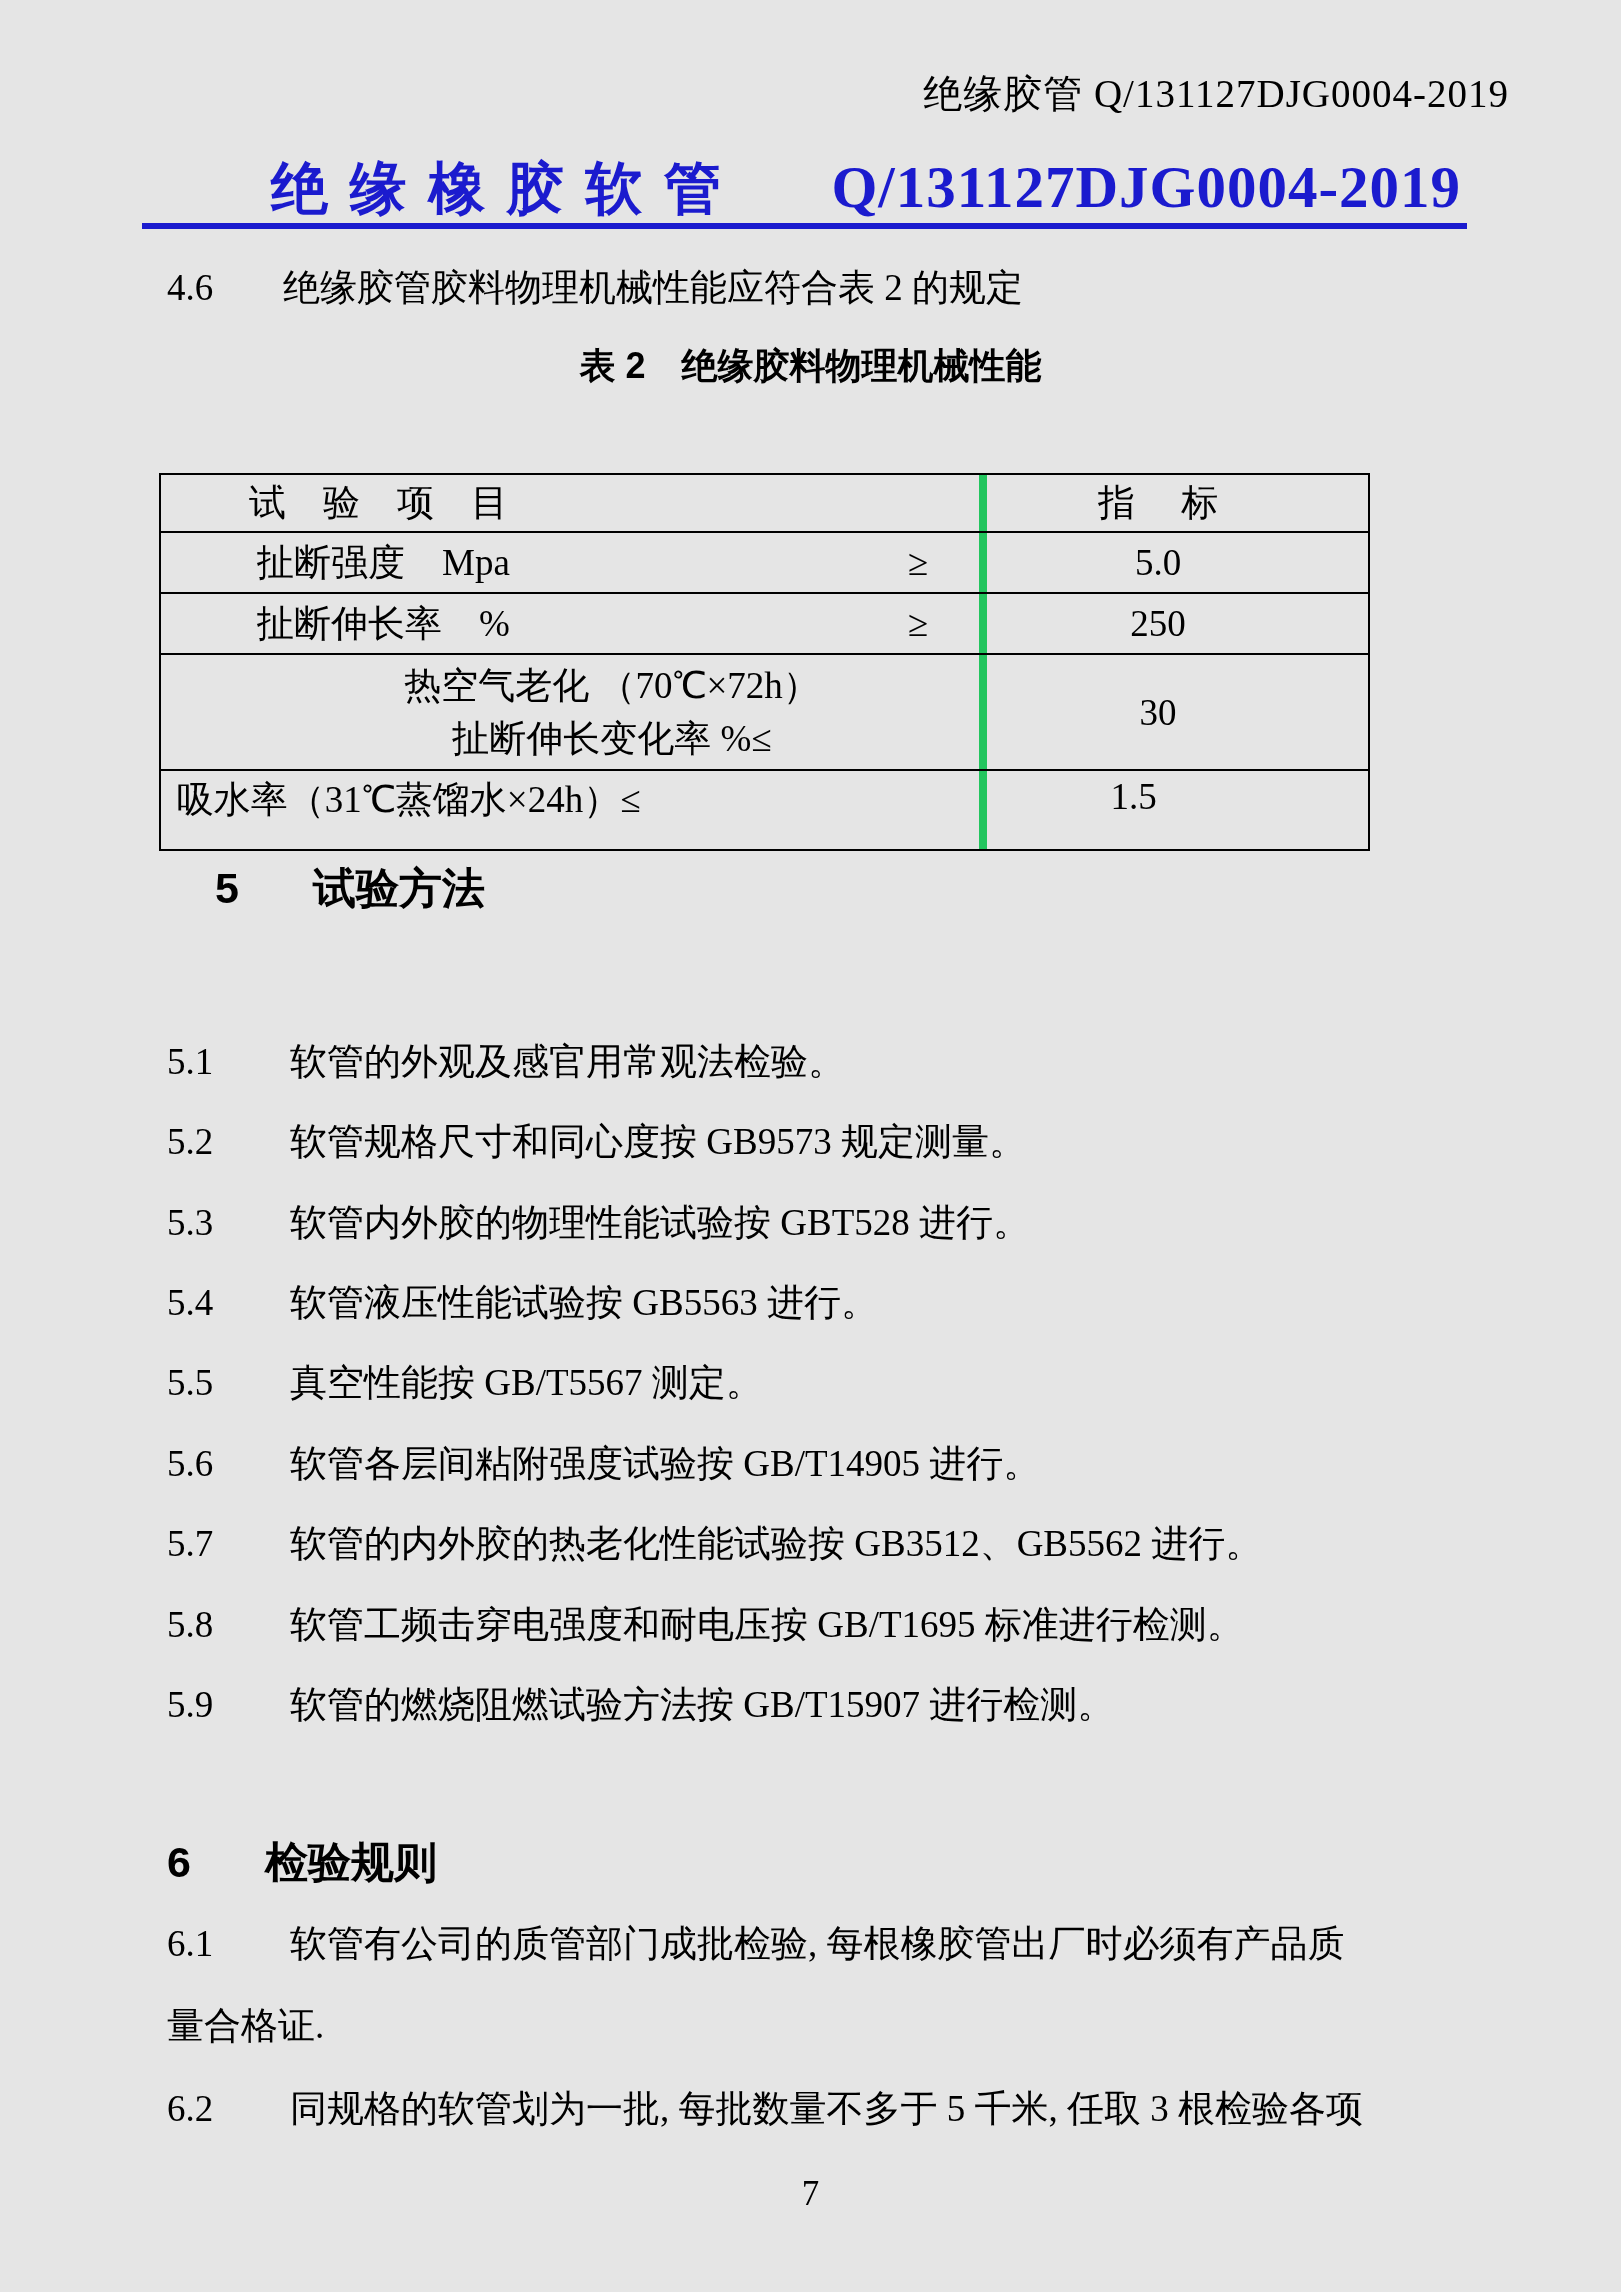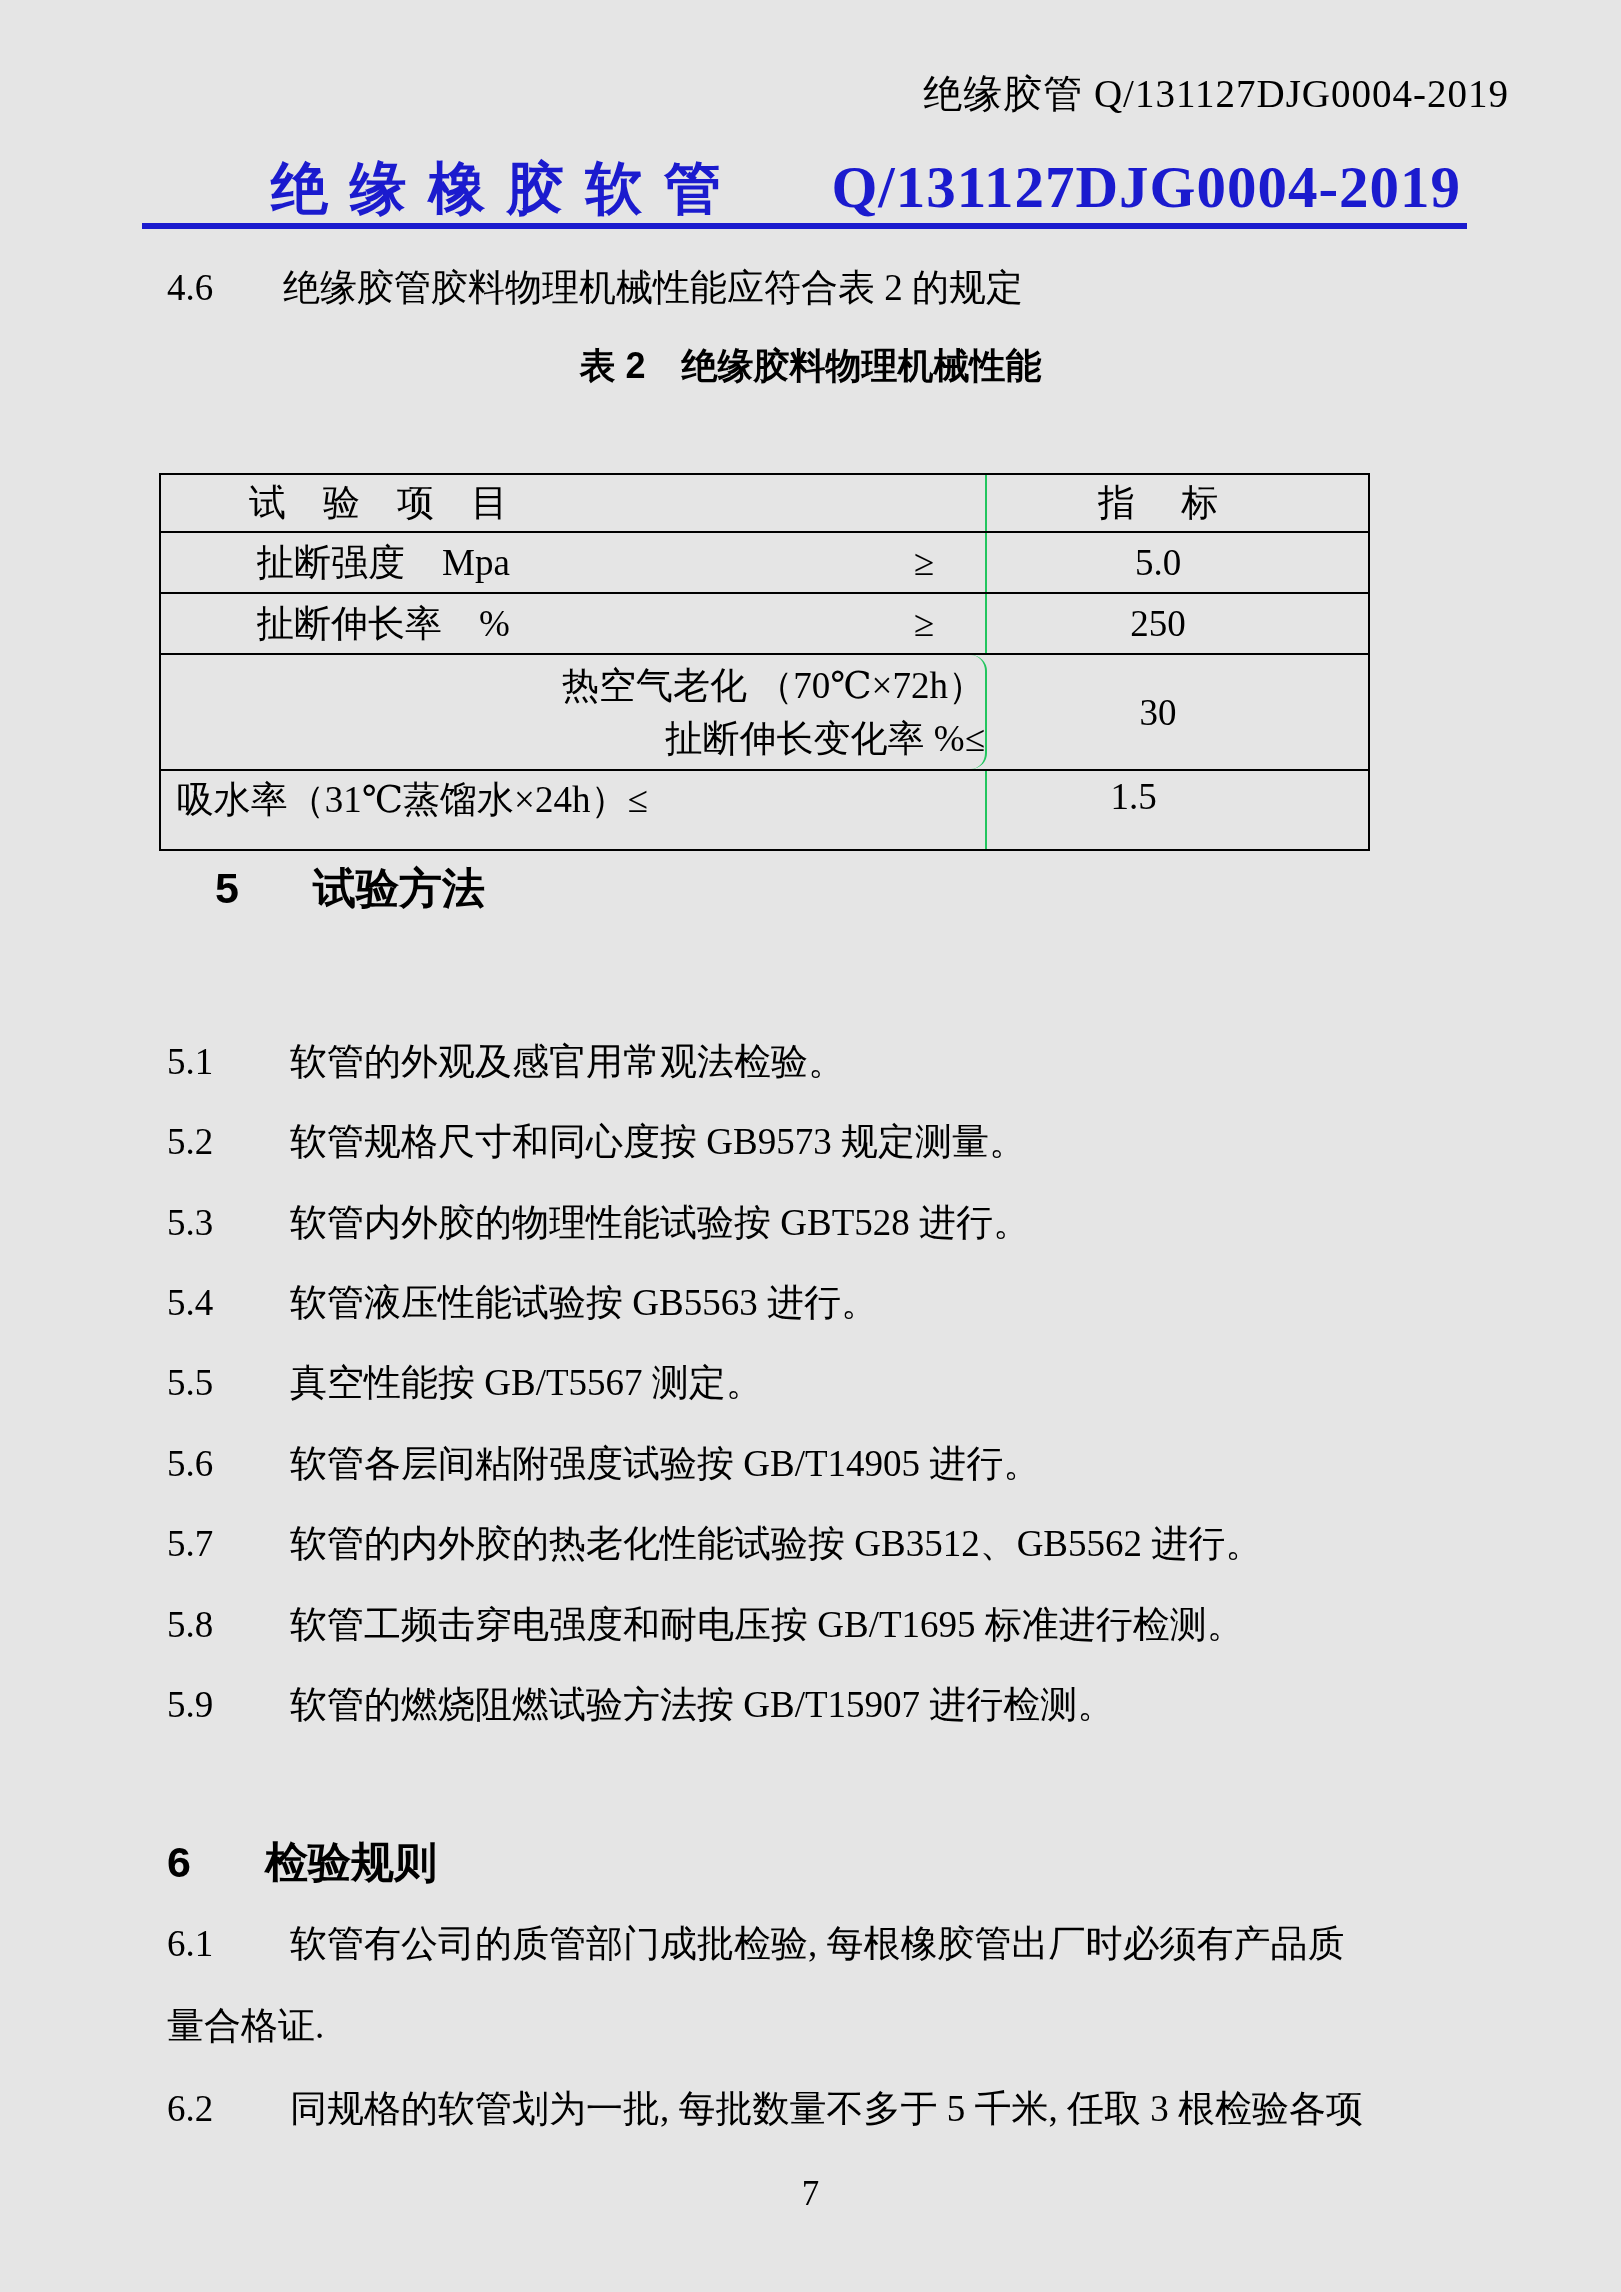--- a/index.html
+++ b/index.html
@@ -39,25 +39,25 @@
   .t2 {
     position:absolute; left:159px; top:473px; width:1211px;
     box-sizing:border-box; border:2.9px solid #000; font-size:37px;
   }
   .t2-row { display:grid; grid-template-columns:826px 1fr; border-top:2px solid #000; }
   .t2-row:first-child { border-top:none; }
   .h-head { height:56px; }
   .h-a    { height:59px; }
   .h-b    { height:114px; }
   .h-c    { height:78px; }
-  .t2 .cl { border-right:2px solid #22c55e; display:flex; align-items:center; box-sizing:border-box; }
+  .t2 .cl { border-right:8px solid #22c55e; display:flex; align-items:center; box-sizing:border-box;font-family:Liberation Serif, serif; }
   .t2 .cr { display:flex; align-items:center; justify-content:center; box-sizing:border-box; padding-right:39px; }
   .cl.head { padding-left:88px; }
   .cl.spread { justify-content:space-between; padding-left:96px; padding-right:51px; }
-  .cl.two { flex-direction:column; align-items:flex-end; justify-content:center; padding-left:84px; line-height:53px;border-radius:16px; }
+  .cl.two { flex-direction:column; align-items:center; justify-content:center; padding-left:84px; line-height:53px; }
   .cl.topalign { align-items:flex-start; padding-left:15.7px; padding-top:3.9px; }
   .cr.topalign { align-items:flex-start; padding-top:3.9px; padding-right:88px; }
   
   .sec-heading {
     position:absolute; left:167px;
     font-family:"Liberation Sans","DejaVu Sans",sans-serif;
     font-weight:bold; font-size:43px; line-height:49px; white-space:nowrap;
   }
   .sec-heading .num { display:inline-block; width:98px; }
   .page-number {

